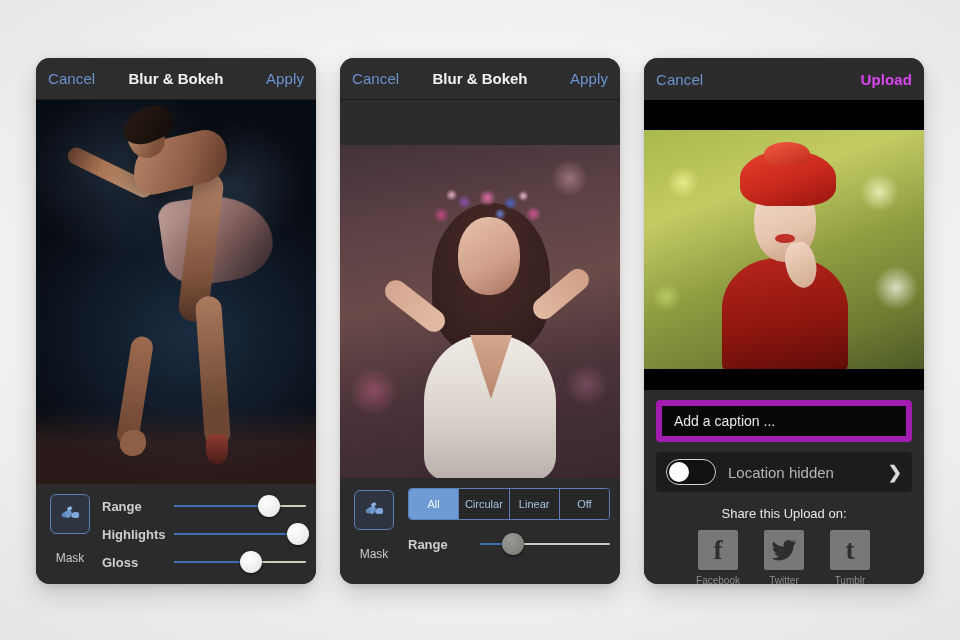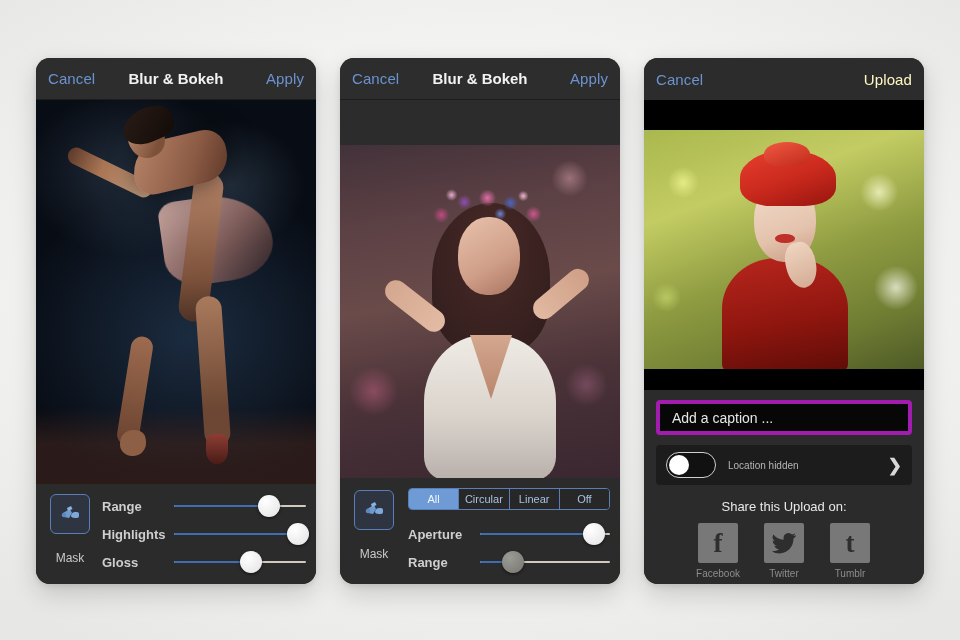--- a/index.html
+++ b/index.html
@@ -31,21 +31,21 @@
     position:relative; height:42px;
     background:#2d2d2d;
     display:flex; align-items:center; justify-content:space-between;
     padding:1px 12px;
     border-bottom:1px solid #1d1d1d;
   }
   .nav-btn{
     color:#6b93d0; font-size:15px; letter-spacing:.1px; cursor:pointer;
     white-space:nowrap;
   }
-  .nav-btn.strong{ color:#fef9c3; }
+  .nav-btn.strong{ color:#d946ef;font-weight:bold; }
   .nav-title{
     position:absolute; left:0; right:0; text-align:center;
     color:#f2f2f2; font-size:15px; font-weight:bold; pointer-events:none;
   }
   .navbar.plain{ background:#2c2c2c; border-bottom:none; }
 
   
   .stage{ position:relative; background:#000; overflow:hidden; }
 
   
@@ -261,51 +261,51 @@
     margin-left:-11px; border-radius:50%;
     background:radial-gradient(circle at 35% 30%, #ffffff, #e2e2e2);
     box-shadow:0 1px 3px rgba(0,0,0,.6);
   }
   .sknob.gray{ background:radial-gradient(circle at 35% 30%, #9b9b96, #77776f); }
 
   
   #p2-panel{ height:106px; padding:10px 10px 10px 8px; }
   .p2-right{ flex:1; padding-left:8px; }
   .seg{
-    display:flex; height:22px; border:1px solid #5b7fb5; border-radius:4px;
+    display:flex; height:32px; border:1px solid #5b7fb5; border-radius:4px;
     overflow:hidden; margin-bottom:10px;
   }
   .seg-item{
     flex:1; display:flex; align-items:center; justify-content:center;
     font-size:11px; color:#a8c0e0; background:#272727;
     border-right:1px solid #5b7fb5; cursor:pointer;
   }
   .seg-item:last-child{ border-right:none; }
   .seg-item.active{ background:#6e9ad6; color:#f2f6fc; }
 
   
   #p3-body{ background:#2b2b2b; padding:10px 12px 12px; }
   .caption-box{
-    height:35px; background:#070707; border:4px solid #a21caf; border-radius:4px;
+    height:42px; background:#070707; border:6px solid #a21caf; border-radius:4px;
     display:flex; align-items:center; padding:0 12px;
     color:#e6e6e6; font-size:14px;
   }
   .loc-row{
     margin-top:10px; height:40px; background:#1c1c1c; border-radius:4px;
     display:flex; align-items:center; padding:0 10px;
   }
   .toggle{
     width:50px; height:26px; border-radius:13px; background:#111;
     border:1px solid #cfcfcf; position:relative; flex:0 0 auto; cursor:pointer;
   }
   .toggle-knob{
     position:absolute; left:2px; top:2px; width:20px; height:20px;
     border-radius:50%; background:#fff;
   }
-  .loc-label{ flex:1; color:#b6b6b6; font-size:10px; padding-left:12px; }
+  .loc-label{ flex:1; color:#b6b6b6; font-size:15px; padding-left:12px; }
   .chev{ color:#d8d8d8; font-size:17px; font-weight:bold; }
 
   .share-title{
     text-align:center; color:#e8e8e8; font-size:13px; margin-top:14px;
   }
   .share-row{
     display:flex; justify-content:center; gap:22px; margin-top:9px;
   }
   .share-item{ width:44px; text-align:center; cursor:pointer; }
   .share-ico{
@@ -421,27 +421,20 @@
 
       <div class="p2-right">
         <div class="seg">
           <div class="seg-item active">All</div>
           <div class="seg-item">Circular</div>
           <div class="seg-item">Linear</div>
           <div class="seg-item">Off</div>
         </div>
 
         <div class="srow">
-          <span class="slabel">Aperture</span>
-          <span class="strack">
-            <span class="sfill" style="width:88%"></span>
-            <span class="sknob" style="left:88%"></span>
-          </span>
-        </div>
-        <div class="srow">
           <span class="slabel">Range</span>
           <span class="strack">
             <span class="sfill" style="width:25%"></span>
             <span class="sknob gray" style="left:25%"></span>
           </span>
         </div>
       </div>
     </div>
   </div>
 

